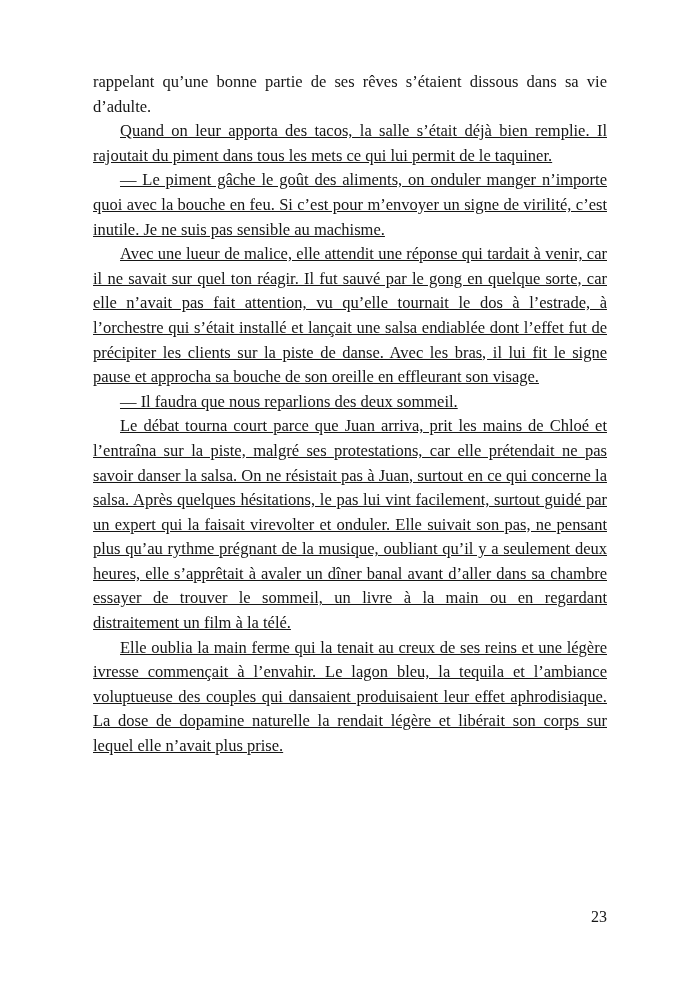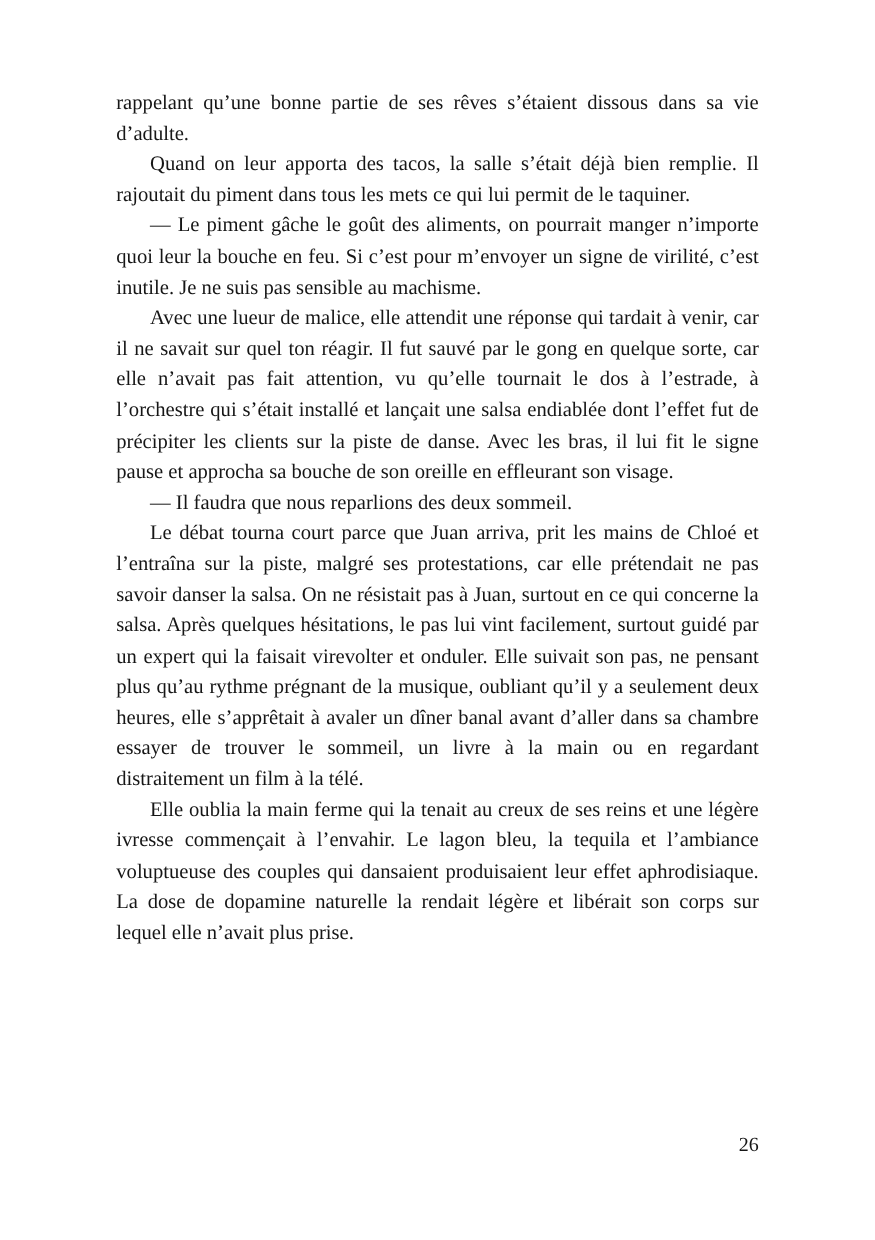--- a/index.html
+++ b/index.html
@@ -23,39 +23,40 @@
     font-size: 16.5px;
     line-height: 24.6px;
     text-align: justify;
     color: #161616;
   }
   .para {
     margin: 0;
   }
   .para.indent {
     text-indent: 27px;
+    text-decoration: underline;
   }
   .page-number {
     position: absolute;
     left: 93px;
     top: 908px;
     width: 514px;
     text-align: right;
     font-family: "Liberation Serif", "DejaVu Serif", serif;
     font-size: 16px;
     color: #161616;
   }
 </style>
 </head>
 <body>
 
 <div class="book-page">
   <div class="text-block">
     <p class="para">rappelant qu’une bonne partie de ses rêves s’étaient dissous dans sa vie d’adulte.</p>
     <p class="para indent">Quand on leur apporta des tacos, la salle s’était déjà bien remplie. Il rajoutait du piment dans tous les mets ce qui lui permit de le taquiner.</p>
-    <p class="para indent">— Le piment gâche le goût des aliments, on pourrait manger n’importe quoi leur la bouche en feu. Si c’est pour m’envoyer un signe de virilité, c’est inutile. Je ne suis pas sensible au machisme.</p>
+    <p class="para indent">— Le piment gâche le goût des aliments, on onduler manger n’importe quoi avec la bouche en feu. Si c’est pour m’envoyer un signe de virilité, c’est inutile. Je ne suis pas sensible au machisme.</p>
     <p class="para indent">Avec une lueur de malice, elle attendit une réponse qui tardait à venir, car il ne savait sur quel ton réagir. Il fut sauvé par le gong en quelque sorte, car elle n’avait pas fait attention, vu qu’elle tournait le dos à l’estrade, à l’orchestre qui s’était installé et lançait une salsa endiablée dont l’effet fut de précipiter les clients sur la piste de danse. Avec les bras, il lui fit le signe pause et approcha sa bouche de son oreille en effleurant son visage.</p>
     <p class="para indent">— Il faudra que nous reparlions des deux sommeil.</p>
     <p class="para indent">Le débat tourna court parce que Juan arriva, prit les mains de Chloé et l’entraîna sur la piste, malgré ses protestations, car elle prétendait ne pas savoir danser la salsa. On ne résistait pas à Juan, surtout en ce qui concerne la salsa. Après quelques hésitations, le pas lui vint facilement, surtout guidé par un expert qui la faisait virevolter et onduler. Elle suivait son pas, ne pensant plus qu’au rythme prégnant de la musique, oubliant qu’il y a seulement deux heures, elle s’apprêtait à avaler un dîner banal avant d’aller dans sa chambre essayer de trouver le sommeil, un livre à la main ou en regardant distraitement un film à la télé.</p>
     <p class="para indent">Elle oublia la main ferme qui la tenait au creux de ses reins et une légère ivresse commençait à l’envahir. Le lagon bleu, la tequila et l’ambiance voluptueuse des couples qui dansaient produisaient leur effet aphrodisiaque. La dose de dopamine naturelle la rendait légère et libérait son corps sur lequel elle n’avait plus prise.</p>
   </div>
-  <div class="page-number">26</div>
+  <div class="page-number">23</div>
 </div>
 
 </body></html>

